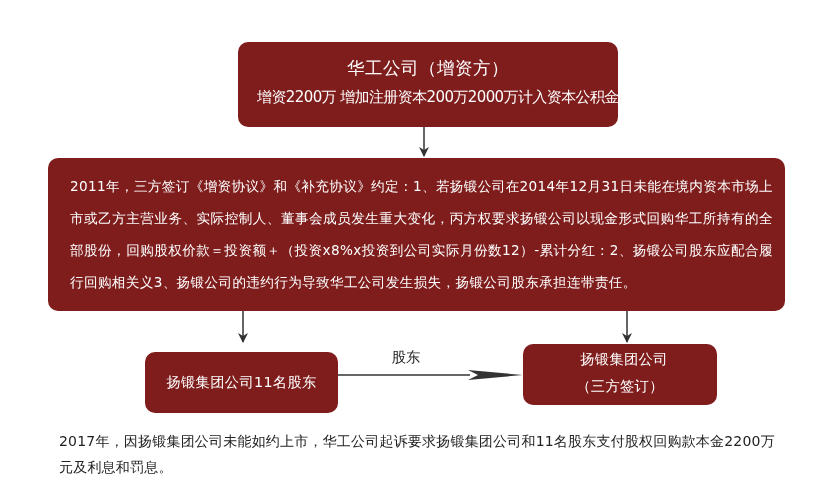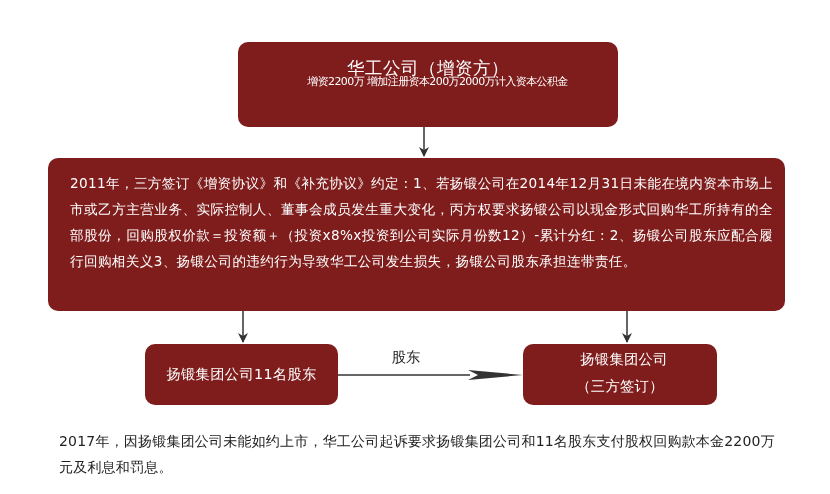--- a/index.html
+++ b/index.html
@@ -31,42 +31,42 @@
     #top-box .title {
       position: absolute;
       left: 0; right: 0;
       top: 14px;
       font-size: 17.5px;
       letter-spacing: 0.5px;
     }
     #top-box .subtitle {
       position: absolute;
       left: 0; right: 0;
-      top: 32px;
-      font-size: 11px;
+      top: 46px;
+      font-size: 15px;
       letter-spacing: -0.6px;
       white-space: nowrap;
       margin-left: 19px;
     }
     #main-box {
       left: 48px;
       top: 158px;
       width: 737px;
       height: 153px;
       padding: 12px 12px 0 22px;
     }
     #main-box .para {
       font-size: 13.6px;
-      line-height: 26px;
+      line-height: 32px;
       letter-spacing: 0.35px;
       text-align: justify;
     }
     #left-box {
       left: 145px;
-      top: 344px;
+      top: 352px;
       width: 193px;
       height: 61px;
       display: flex;
       align-items: center;
       justify-content: center;
       font-size: 14.3px;
       letter-spacing: 0.3px;
     }
     #right-box {
       left: 523px;

